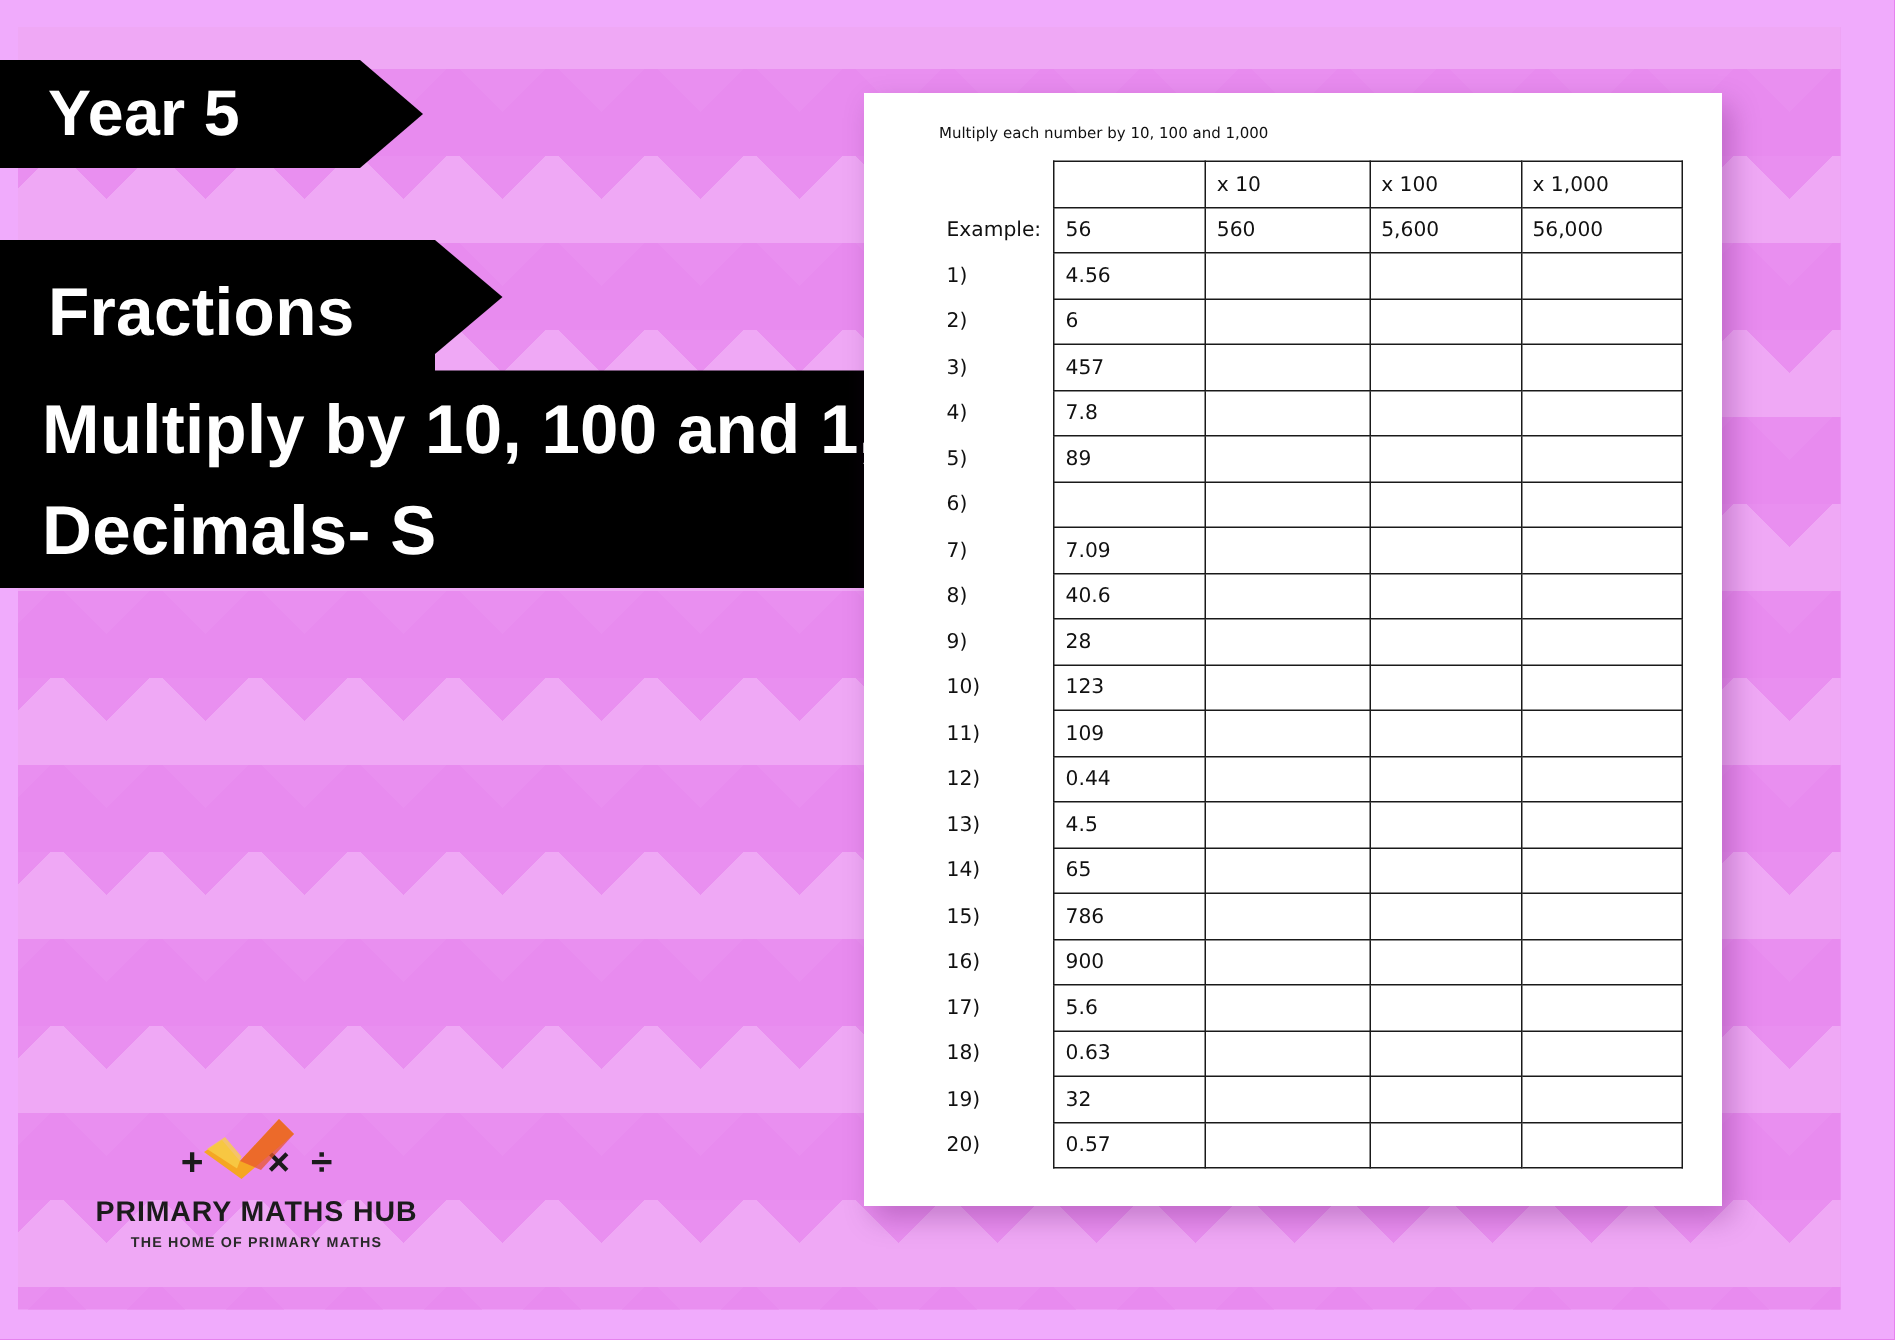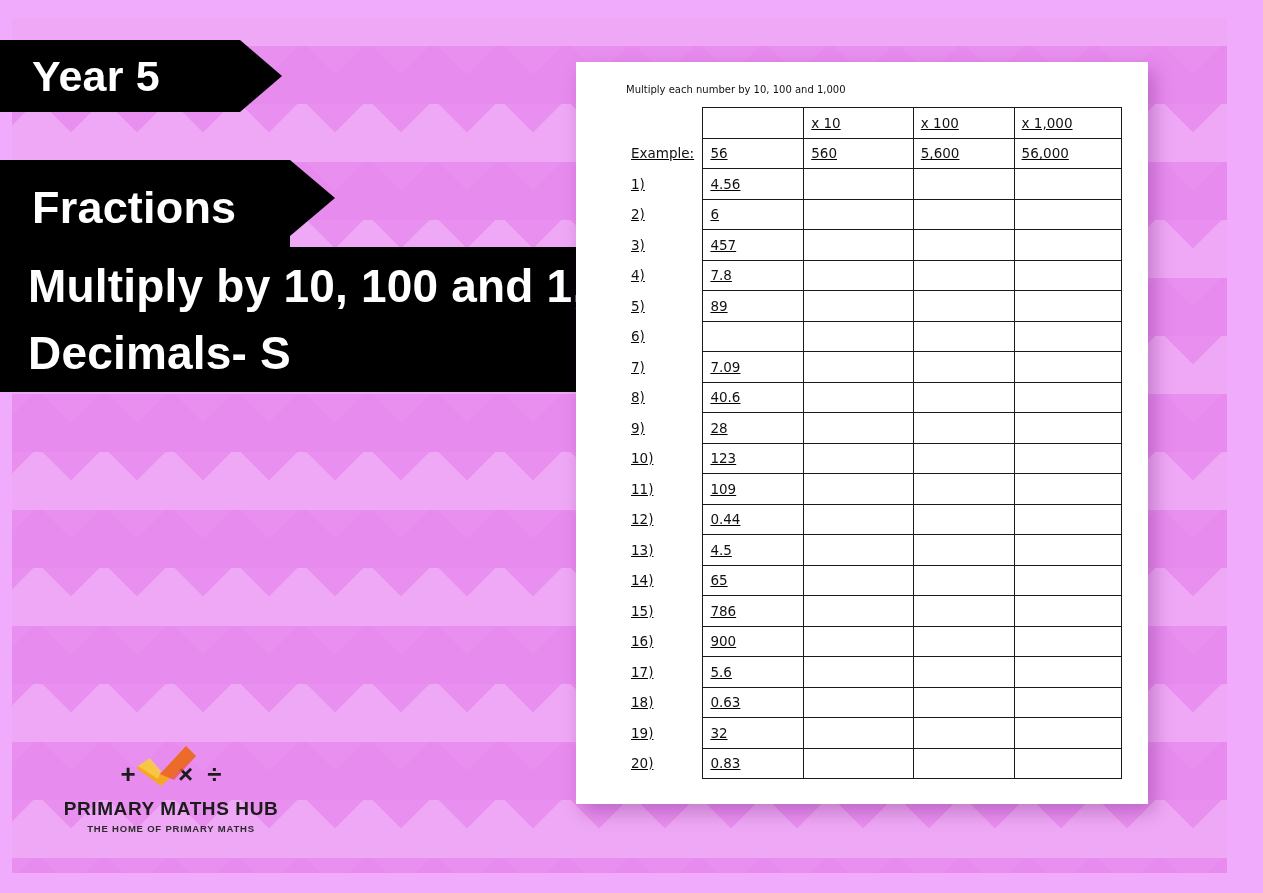--- a/index.html
+++ b/index.html
@@ -178,21 +178,20 @@
     font-size: 10px;
     color: #111;
     margin: 0 0 12px 2px;
     font-family: "DejaVu Sans", sans-serif;
   }
   table.ws-table {
     border-collapse: collapse;
     width: 100%;
     table-layout: fixed;
     font-family: "DejaVu Sans", sans-serif;
-    text-decoration: underline;
   }
   table.ws-table td, table.ws-table th {
     border: 1px solid #1a1a1a;
     height: 30.5px;
     font-size: 13.5px;
     font-weight: normal;
     text-align: left;
     padding: 0 7px;
     color: #111;
     box-sizing: border-box;
@@ -419,21 +418,21 @@
           </tr>
           <tr>
             <td class="rowlabel">19)</td>
             <td>32</td>
             <td></td>
             <td></td>
             <td></td>
           </tr>
           <tr>
             <td class="rowlabel">20)</td>
-            <td>0.83</td>
+            <td>0.57</td>
             <td></td>
             <td></td>
             <td></td>
           </tr>
         </tbody>
     </table>
   </div>
 
 </div>
 

